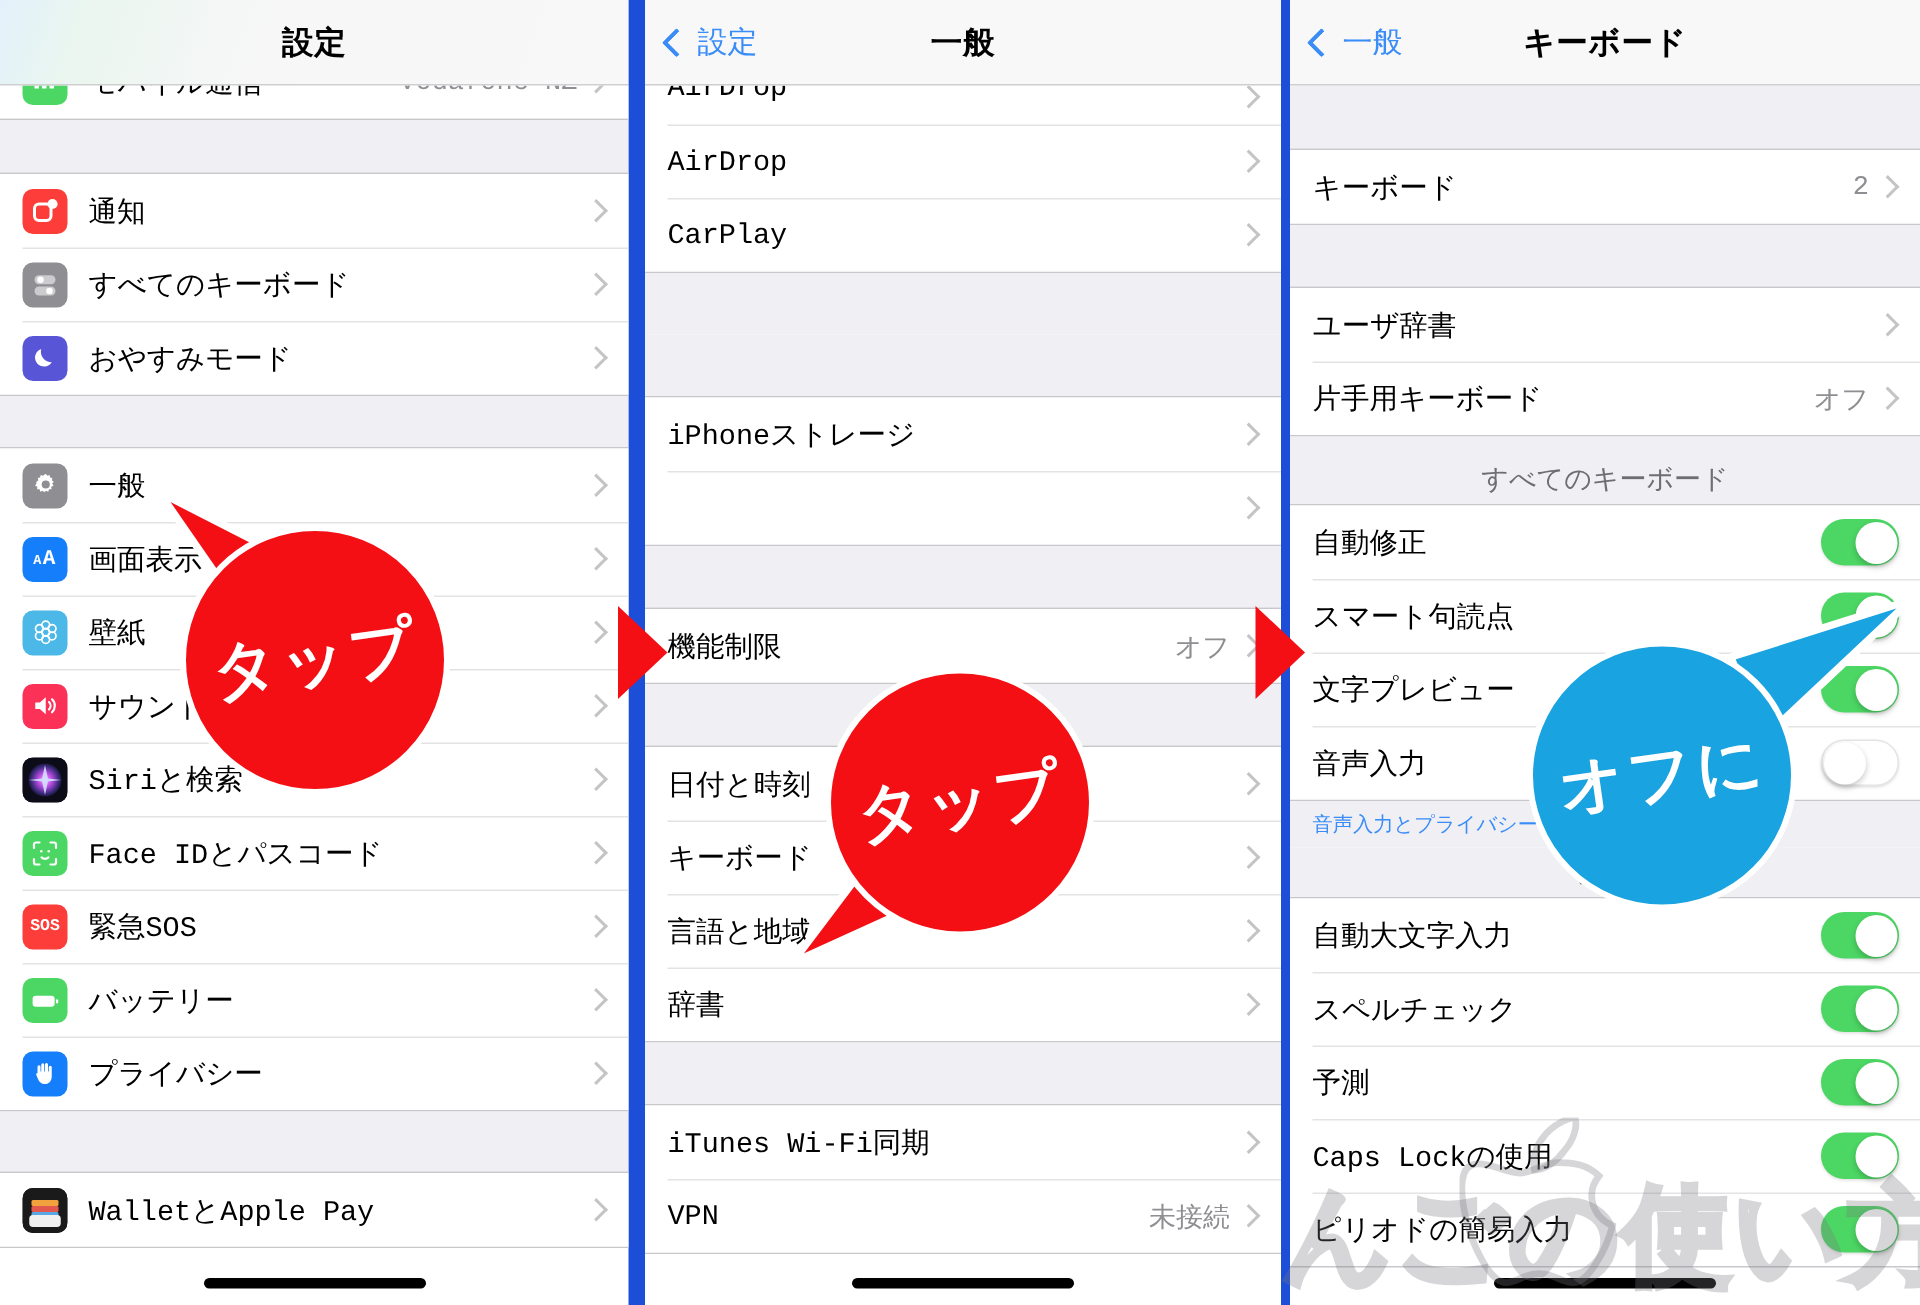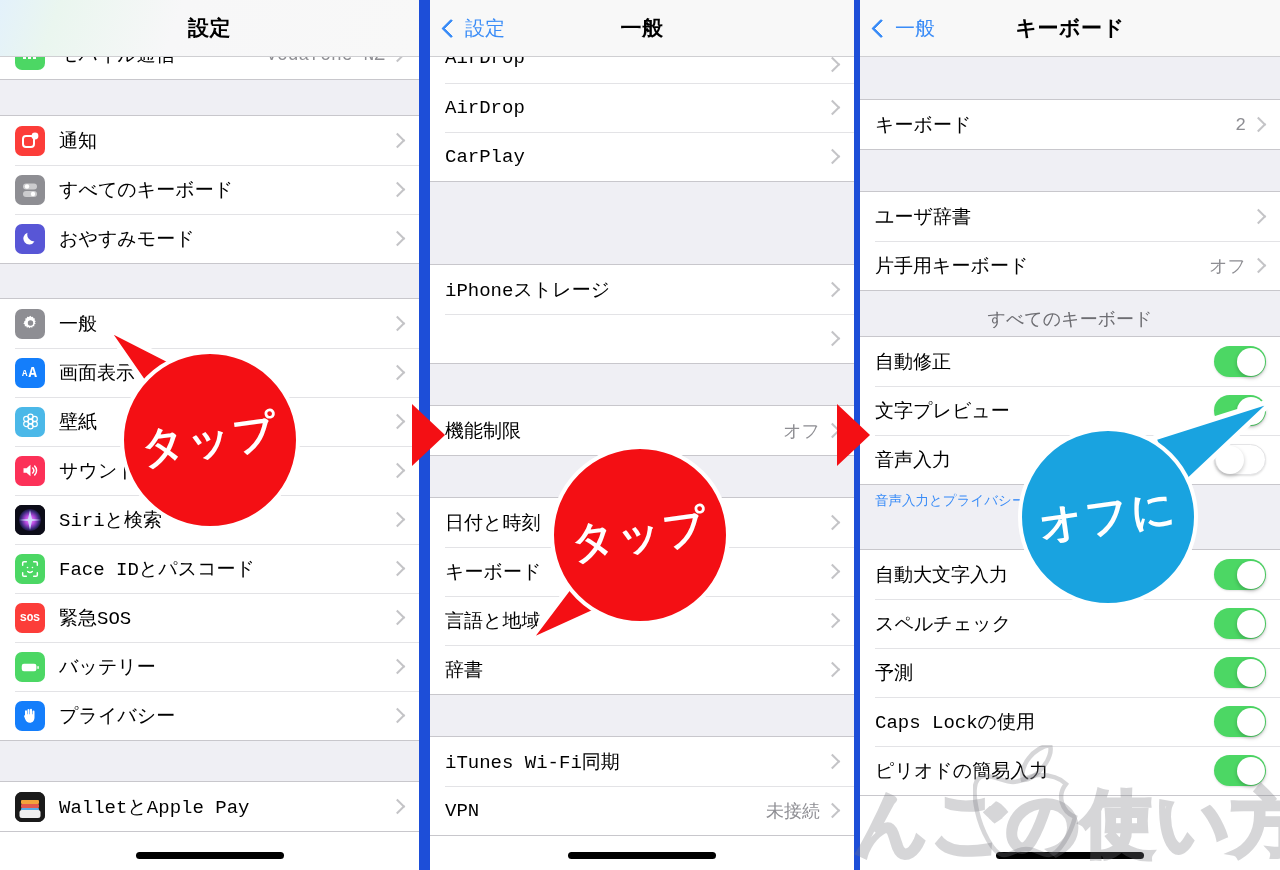--- a/index.html
+++ b/index.html
@@ -434,20 +434,26 @@
     <div class="sec-header" style="padding-top:16px;">すべてのキーボード</div>
 
     <div class="group">
       <div class="row">
         <div class="row-label">自動修正</div>
         <div class="toggle on">
             <span class="knob"></span>
           </div>
       </div>
       <div class="row">
+        <div class="row-label">スマート句読点</div>
+        <div class="toggle on">
+            <span class="knob"></span>
+          </div>
+      </div>
+      <div class="row">
         <div class="row-label">文字プレビュー</div>
         <div class="toggle on">
             <span class="knob"></span>
           </div>
       </div>
       <div class="row">
         <div class="row-label">音声入力</div>
         <div class="toggle off">
             <span class="knob"></span>
           </div>

